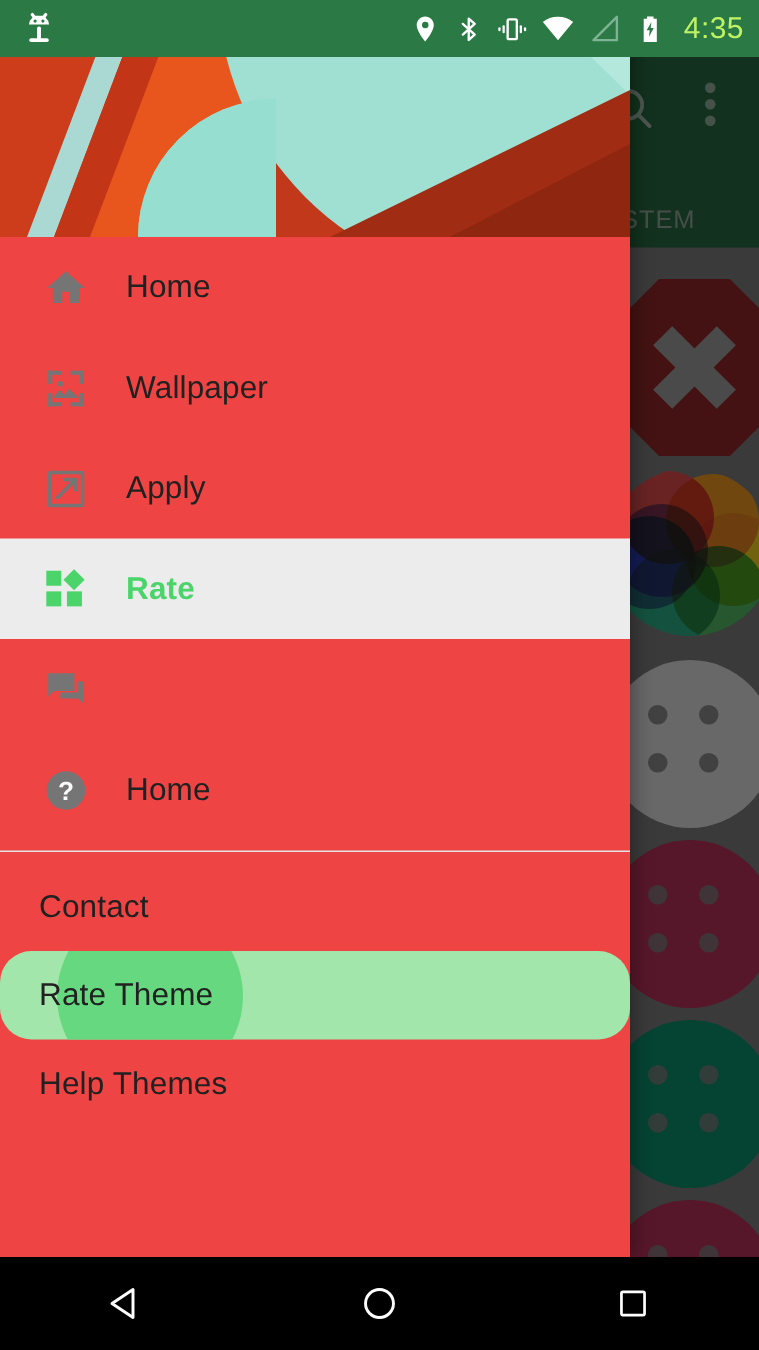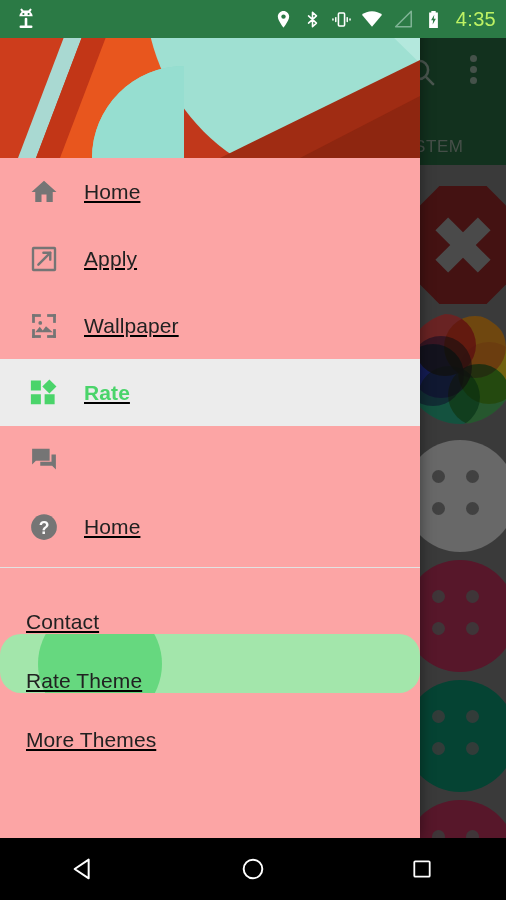--- a/index.html
+++ b/index.html
@@ -184,22 +184,21 @@
     display: block;
     width: 420px;
     height: 158px;
   }
   #drawer-list {
     position: absolute;
     left: 0;
     top: 158px;
     width: 420px;
     bottom: 0;
-    background: #fca5a5;
-    text-decoration: underline;
+    background: #ef4444;
   }
   .nav-item {
     position: relative;
     height: 67px;
     display: flex;
     align-items: center;
     padding-left: 26px;
     box-sizing: border-box;
     cursor: pointer;
     overflow: hidden;
@@ -227,21 +226,20 @@
     font-weight: 700;
   }
   .nav-divider {
     height: 1px;
     background: #e2e2e2;
     margin-top: 7px;
     margin-bottom: 7px;
   }
   .nav-item.plain {
     height: 59px;
-    align-items: flex-end;
   }
   .nav-item.plain .nav-label {
     font-size: 21px;
   }
   .nav-item.pressed {
     background: #a3e6ab;
     border-radius: 21px;
   }
   .ripple {
     position: absolute;
@@ -373,31 +371,20 @@
 
     <div id="drawer-list">
 
       <div class="nav-item">
         <span class="nav-icon">
           <svg viewBox="0 0 24 24" width="30" height="30" fill="#757575">
             <path d="M10 20v-6h4v6h5v-8h3L12 3 2 12h3v8z"></path>
           </svg>
         </span>
         <span class="nav-label">Home</span>
-      </div>
-
-      <div class="nav-item">
-        <span class="nav-icon">
-          <svg viewBox="0 0 24 24" width="30" height="30" fill="none" stroke="#757575" stroke-width="1.9">
-            <rect x="3.2" y="3.2" width="17.6" height="17.6" rx="0.5"></rect>
-            <line x1="7.5" y1="16.5" x2="17" y2="7" stroke-linecap="round"></line>
-            <polyline points="11.5,7 17,7 17,12.5" stroke-linecap="round" stroke-linejoin="round"></polyline>
-          </svg>
-        </span>
-        <span class="nav-label">Apply</span>
       </div>
 
       <div class="nav-item">
         <span class="nav-icon">
           <svg viewBox="0 0 24 24" width="30" height="30">
             <g fill="#757575">
               <rect x="2.5" y="2.5" width="7" height="2.2"></rect>
               <rect x="14.5" y="2.5" width="7" height="2.2"></rect>
               <rect x="2.5" y="19.3" width="7" height="2.2"></rect>
               <rect x="14.5" y="19.3" width="7" height="2.2"></rect>
@@ -406,20 +393,31 @@
               <rect x="19.3" y="2.5" width="2.2" height="7"></rect>
               <rect x="19.3" y="14.5" width="2.2" height="7"></rect>
               <circle cx="9" cy="9.5" r="1.5"></circle>
               <path d="M5 17l3.6-4.4 2.4 2.9 2.6-3.4L19 17z"></path>
             </g>
           </svg>
         </span>
         <span class="nav-label">Wallpaper</span>
       </div>
 
+      <div class="nav-item">
+        <span class="nav-icon">
+          <svg viewBox="0 0 24 24" width="30" height="30" fill="none" stroke="#757575" stroke-width="1.9">
+            <rect x="3.2" y="3.2" width="17.6" height="17.6" rx="0.5"></rect>
+            <line x1="7.5" y1="16.5" x2="17" y2="7" stroke-linecap="round"></line>
+            <polyline points="11.5,7 17,7 17,12.5" stroke-linecap="round" stroke-linejoin="round"></polyline>
+          </svg>
+        </span>
+        <span class="nav-label">Apply</span>
+      </div>
+
       <div class="nav-item selected">
         <span class="nav-icon">
           <svg viewBox="0 0 24 24" width="30" height="30" fill="#4ad46a">
             <rect x="1.5" y="2" width="8" height="8"></rect>
             <rect x="1.5" y="13" width="8" height="8"></rect>
             <rect x="12.5" y="13" width="8" height="8"></rect>
             <rect x="12.3" y="2.8" width="8" height="8" transform="rotate(45 16.3 6.8)"></rect>
           </svg>
         </span>
         <span class="nav-label">Rate</span>
@@ -449,21 +447,21 @@
       <div class="nav-item plain">
         <span class="nav-label">Contact</span>
       </div>
 
       <div class="nav-item plain pressed">
         <span class="ripple"></span>
         <span class="nav-label">Rate Theme</span>
       </div>
 
       <div class="nav-item plain">
-        <span class="nav-label">More Themes</span>
+        <span class="nav-label">Help Themes</span>
       </div>
 
     </div>
   </div>
 
   <div id="status-bar">
     <span class="sb-left">
       <svg viewBox="0 0 24 24" width="26" height="26" fill="#ffffff">
         <path d="M7.2 4.2a1 1 0 1 1 1.5-1.3l1 1.2h4.6l1-1.2a1 1 0 1 1 1.5 1.3l-.8 1a6.6 6.6 0 0 1 2.2 4.3H5.8a6.6 6.6 0 0 1 2.2-4.3z"></path>
         <circle cx="9.6" cy="7.4" r="1" fill="#2b7a45"></circle>

